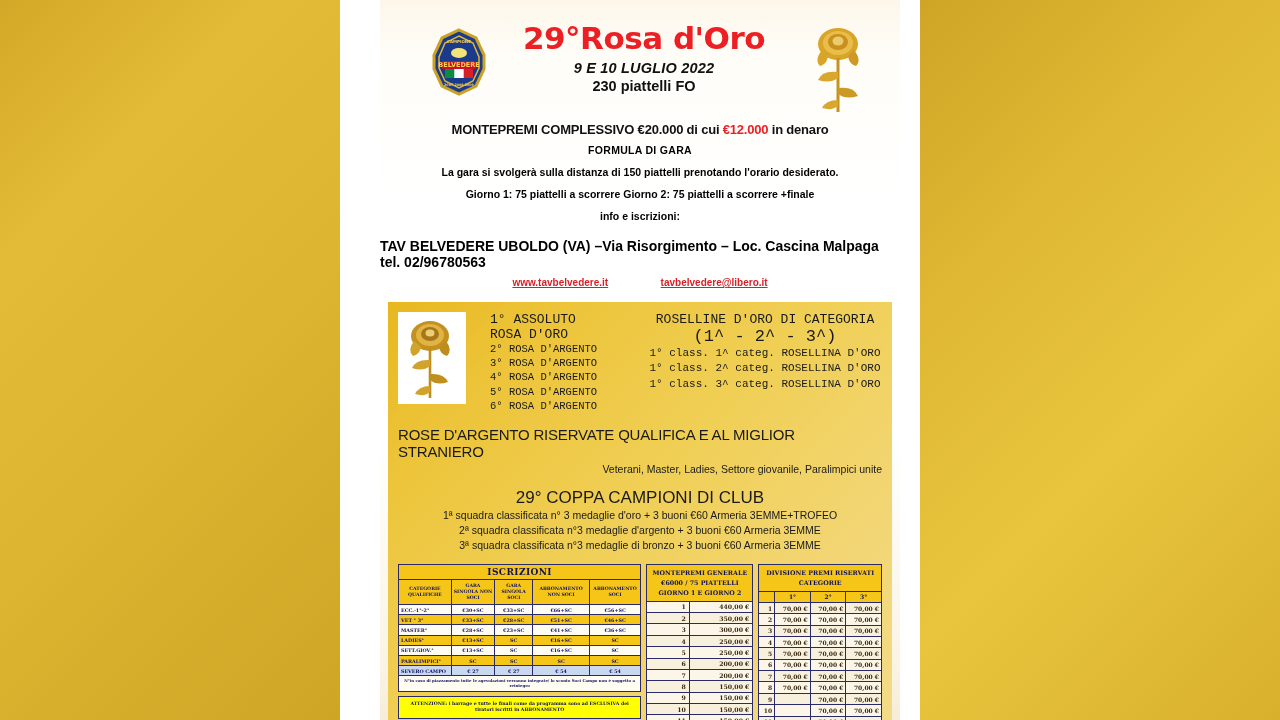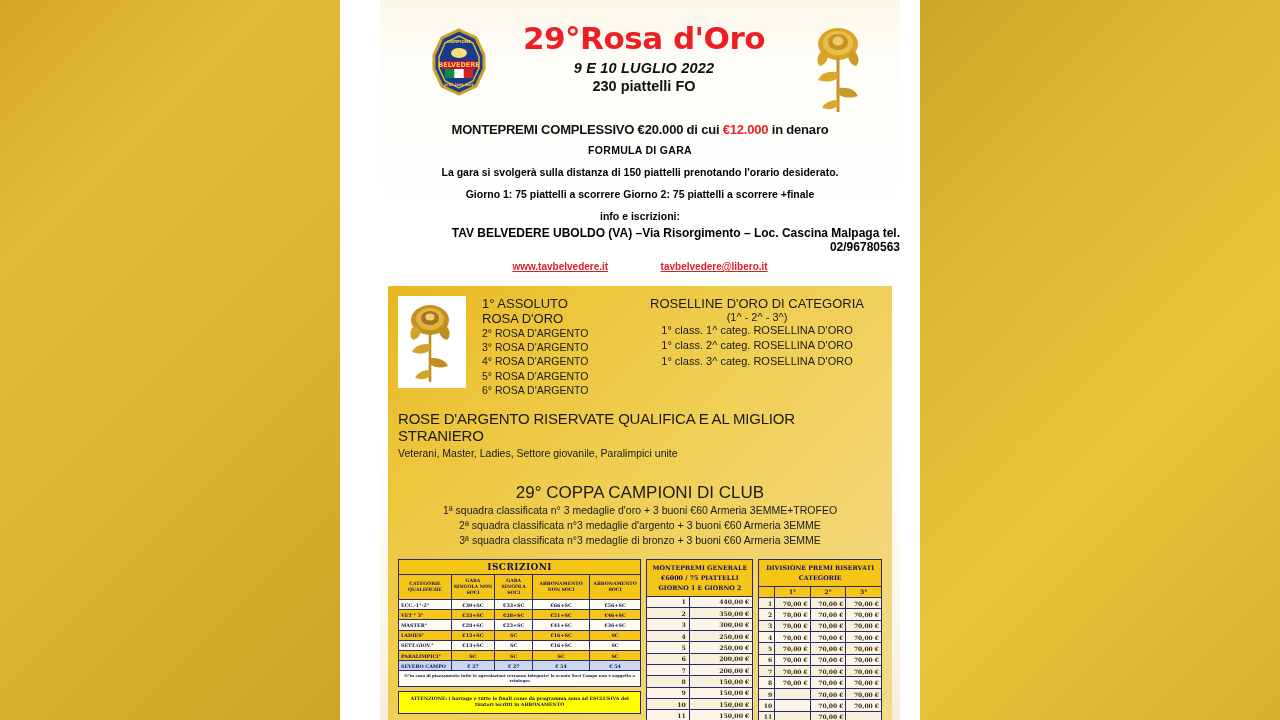--- a/index.html
+++ b/index.html
@@ -46,48 +46,48 @@
   .rose-img { position:absolute; right:28px; top:20px; width:72px; height:96px; }
 
   
   .montepremi {
     text-align:center; font-weight:bold; font-size:13px; color:#111;
     letter-spacing:-0.2px; margin-top:4px;
   }
   .montepremi .red { color:#ec2024; }
   .formula-title { text-align:center; font-weight:bold; font-size:10.5px; margin-top:7px; letter-spacing:0.3px;}
   .formula-line { text-align:center; font-weight:bold; font-size:10.5px; margin-top:10px; }
-  .contact { text-align:right; font-weight:bold; font-size:12px; margin-top:4px; }
+  .contact { text-align:left; font-weight:bold; font-size:14px; margin-top:16px; }
   .links { text-align:center; margin-top:2px; }
   .links a, .links span.lnk {
     color:#d81f26; font-size:10px; text-decoration:underline; font-weight:bold;
     display:inline-block; margin:0 24px;
   }
 
   
   .gold-panel {
     margin:12px 8px 0 8px;
     background:linear-gradient(135deg,#e7b71f 0%,#edc439 18%,#f0cf55 45%,#f2d571 70%,#f3dc8c 100%);
     padding:10px 10px 8px 10px;
     min-height:440px;
   }
-  .rowtop { display:flex; gap:8px; }
+  .rowtop { display:flex; gap:16px;font-family:Liberation Mono, monospace; }
   .rose-box { width:68px; height:92px; background:#fff; flex:0 0 auto; padding:2px; }
   .abs-col { flex:0 0 auto; width:150px; padding-left:8px; }
   .abs-col .l1 { font-size:13px; color:#1a1a1a; }
   .abs-col .l2 { font-size:13px; color:#1a1a1a; }
   .abs-col .li { font-size:10.5px; color:#1a1a1a; line-height:1.35; }
   .cat-col { flex:1 1 auto; text-align:center; }
   .cat-col .h1 { font-size:13px; color:#1a1a1a; }
-  .cat-col .h2 { font-size:11px; color:#1a1a1a; }
+  .cat-col .h2 { font-size:17px; color:#1a1a1a; }
   .cat-col .ci { font-size:11px; color:#1a1a1a; line-height:1.4; }
 
   .rose-riservate { text-align:left; font-size:15px; color:#1a1a1a; margin-top:13px; letter-spacing:-0.2px;}
-  .rose-sub { text-align:left; font-size:10.5px; color:#1a1a1a; margin-top:3px;}
-  .coppa { text-align:center; font-size:17px; color:#1a1a1a; margin-top:24px; }
+  .rose-sub { text-align:right; font-size:10.5px; color:#1a1a1a; margin-top:3px;}
+  .coppa { text-align:center; font-size:17px; color:#1a1a1a; margin-top:13px; }
   .coppa-line { text-align:center; font-size:10.5px; color:#1a1a1a; line-height:1.45; }
 
   
   .tables { display:flex; margin-top:10px; gap:5px; align-items:flex-start; }
   .tbl-left { width:250px; }
   .tbl-mid  { width:110px; }
   .tbl-right{ width:127px; }
 
   table { border-collapse:collapse; width:100%; }
   td, th { border:0.6px solid #2a2a6a; padding:0; }

